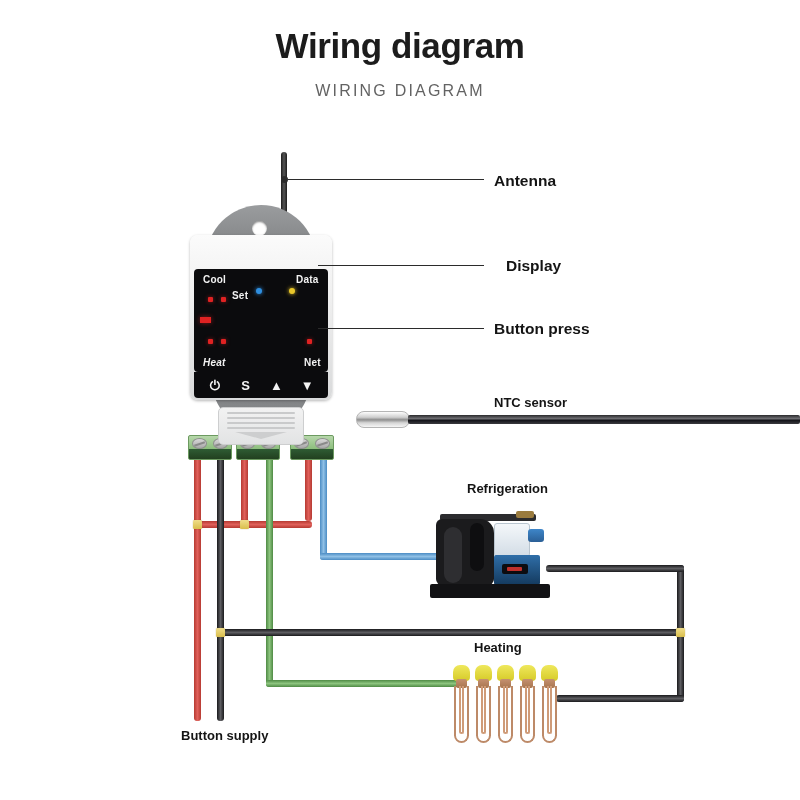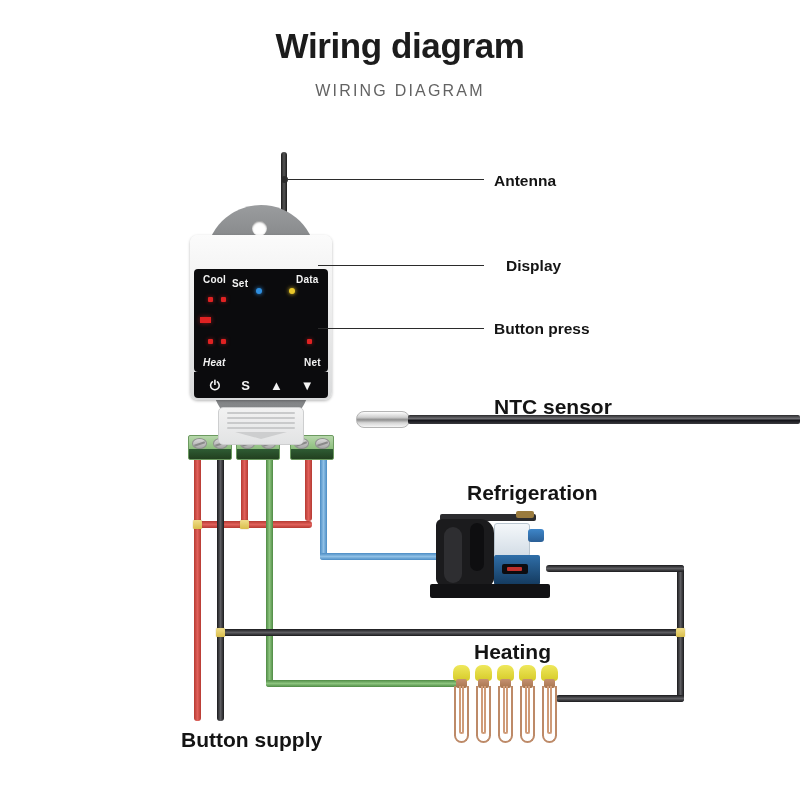--- a/index.html
+++ b/index.html
@@ -122,21 +122,21 @@
     border-radius: 4px;
   }
   .scr-label {
     position: absolute;
     font-size: 10px;
     font-weight: bold;
     color: #f2f2f2;
     letter-spacing: .2px;
   }
   .scr-lbl-cool { left: 9px;  top: 5px; }
-  .scr-lbl-set  { left: 38px; top: 9px; }
+  .scr-lbl-set  { left: 38px; top: 21px; }
   .scr-lbl-data { left: 102px;top: 5px; }
   .scr-lbl-heat { left: 9px;  top: 88px; font-style: italic; }
   .scr-lbl-net  { left: 110px;top: 88px; }
 
   .led-dot {
     position: absolute;
     width: 6px; height: 6px;
     border-radius: 50%;
   }
   .led-blue   { left: 62px; top: 19px; background: #2f8fe0; box-shadow: 0 0 4px #2f8fe0; }
@@ -452,21 +452,21 @@
     width: 5px; height: 48px;
     border: 2px solid #cf9b78;
     border-top: none;
     border-radius: 0 0 4px 4px;
     box-sizing: border-box;
   }
 
   
   .region-label {
     position: absolute;
-    font-size: 21px;
+    font-size: 13px;
     font-weight: bold;
     color: #141414;
     white-space: nowrap;
   }
 </style>
 </head>
 <body>
 
 <div id="stage">
 

